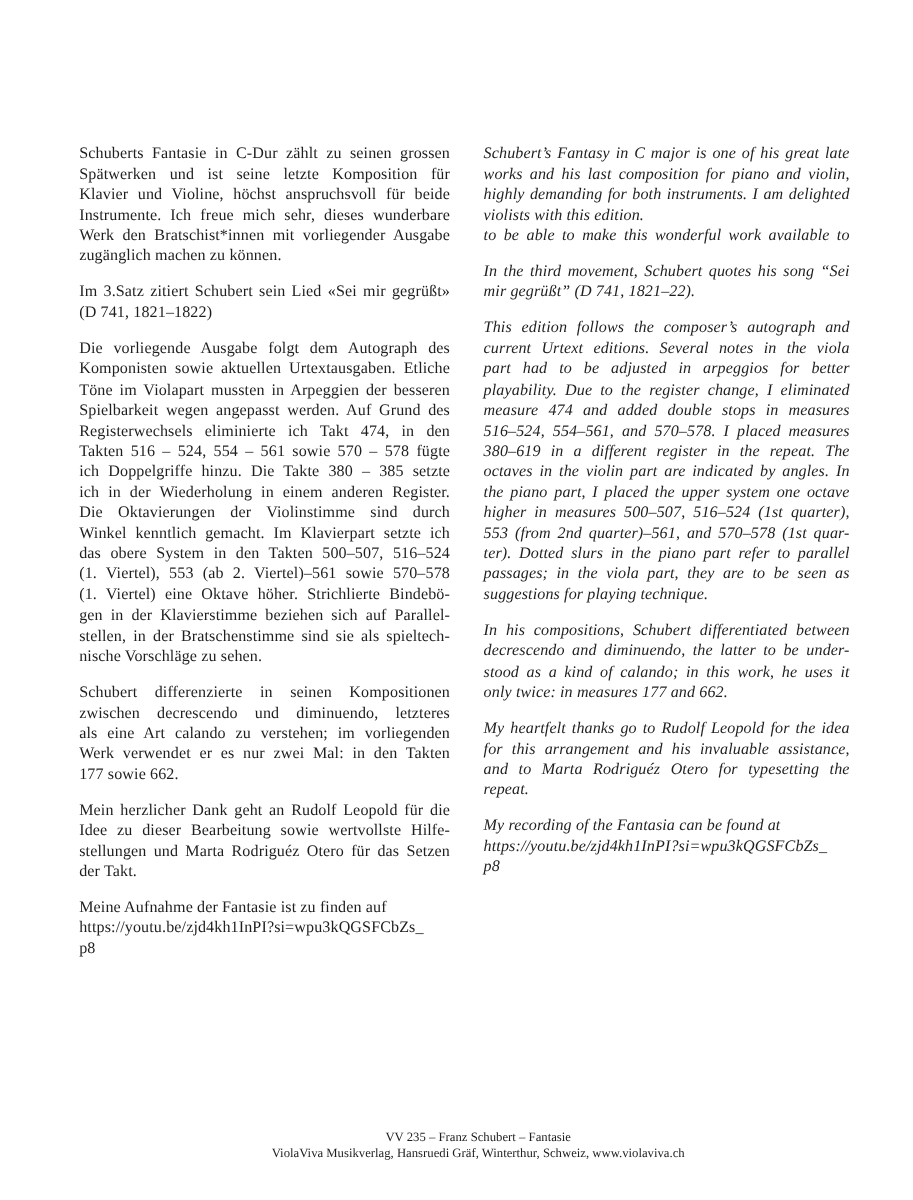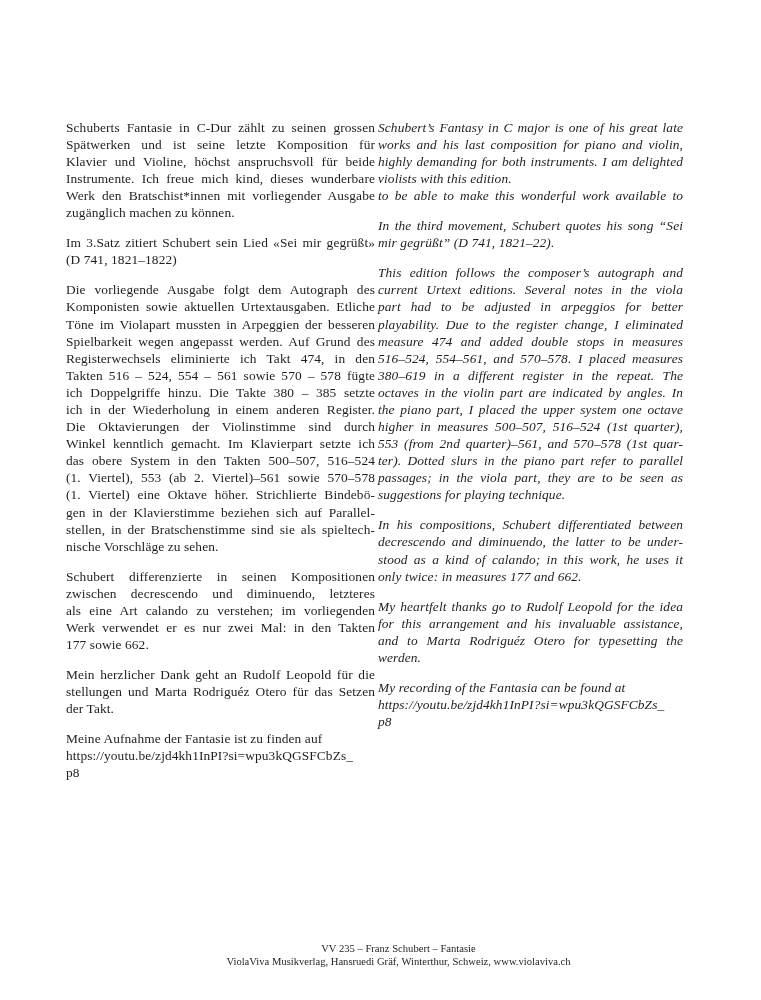--- a/index.html
+++ b/index.html
@@ -10,21 +10,21 @@
     background: #ffffff;
     overflow: hidden;
     font-family: "Liberation Serif", serif;
     color: #1e1e1e;
   }
   .columns {
     position: absolute;
     left: 66px;
     top: 119px;
     display: flex;
-    gap: 3px;
+    gap: 28px;
   }
   .col {
     font-size: 13.4px;
     line-height: 17.1px;
     letter-spacing: 0.1px;
   }
   .col.german  { width: 309px; }
   .col.english { width: 305px; font-style: italic; }
   .para { margin: 0 0 12.8px 0; }
   .para:last-child { margin-bottom: 0; }
@@ -52,21 +52,21 @@
 </head>
 <body>
 
 <div class="page">
   <main class="columns">
     <section class="col german">
         <div class="para">
           <div class="line">Schuberts Fantasie in C-Dur zählt zu seinen grossen</div>
           <div class="line">Spätwerken und ist seine letzte Komposition für</div>
           <div class="line">Klavier und Violine, höchst anspruchsvoll für beide</div>
-          <div class="line">Instrumente. Ich freue mich kind, dieses wunderbare</div>
+          <div class="line">Instrumente. Ich freue mich sehr, dieses wunderbare</div>
           <div class="line">Werk den Bratschist*innen mit vorliegender Ausgabe</div>
           <div class="line last">zugänglich machen zu können.</div>
         </div>
         <div class="para">
           <div class="line">Im 3.Satz zitiert Schubert sein Lied «Sei mir gegrüßt»</div>
           <div class="line last">(D 741, 1821–1822)</div>
         </div>
         <div class="para">
           <div class="line">Die vorliegende Ausgabe folgt dem Autograph des</div>
           <div class="line">Komponisten sowie aktuellen Urtextausgaben. Etliche</div>
@@ -87,20 +87,21 @@
         </div>
         <div class="para">
           <div class="line">Schubert differenzierte in seinen Kompositionen</div>
           <div class="line">zwischen decrescendo und diminuendo, letzteres</div>
           <div class="line">als eine Art calando zu verstehen; im vorliegenden</div>
           <div class="line">Werk verwendet er es nur zwei Mal: in den Takten</div>
           <div class="line last">177 sowie 662.</div>
         </div>
         <div class="para">
           <div class="line">Mein herzlicher Dank geht an Rudolf Leopold für die</div>
+          <div class="line">Idee zu dieser Bearbeitung sowie wertvollste Hilfe-</div>
           <div class="line">stellungen und Marta Rodriguéz Otero für das Setzen</div>
           <div class="line last">der Takt.</div>
         </div>
         <div class="para">
           <div class="line plain">Meine Aufnahme der Fantasie ist zu finden auf</div>
           <div class="line plain">https://youtu.be/zjd4kh1InPI?si=wpu3kQGSFCbZs_</div>
           <div class="line last plain">p8</div>
         </div>
       </section>
     <section class="col english">
@@ -134,21 +135,21 @@
         <div class="para">
           <div class="line">In his compositions, Schubert differentiated between</div>
           <div class="line">decrescendo and diminuendo, the latter to be under-</div>
           <div class="line">stood as a kind of calando; in this work, he uses it</div>
           <div class="line last">only twice: in measures 177 and 662.</div>
         </div>
         <div class="para">
           <div class="line">My heartfelt thanks go to Rudolf Leopold for the idea</div>
           <div class="line">for this arrangement and his invaluable assistance,</div>
           <div class="line">and to Marta Rodriguéz Otero for typesetting the</div>
-          <div class="line last">werden.</div>
+          <div class="line last">repeat.</div>
         </div>
         <div class="para">
           <div class="line plain">My recording of the Fantasia can be found at</div>
           <div class="line plain">https://youtu.be/zjd4kh1InPI?si=wpu3kQGSFCbZs_</div>
           <div class="line last plain">p8</div>
         </div>
       </section>
   </main>
   <footer class="footer">
     <div class="footer-line">VV 235 – Franz Schubert – Fantasie</div>

